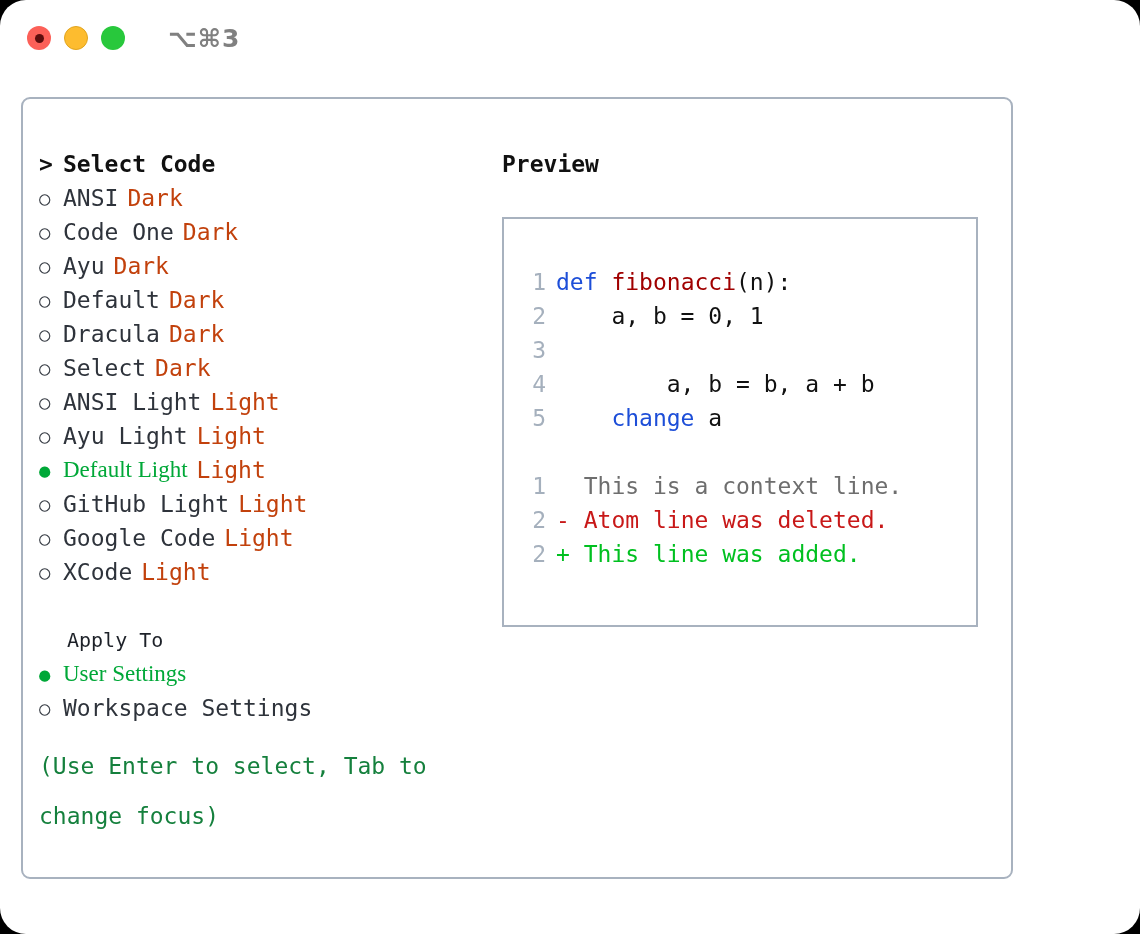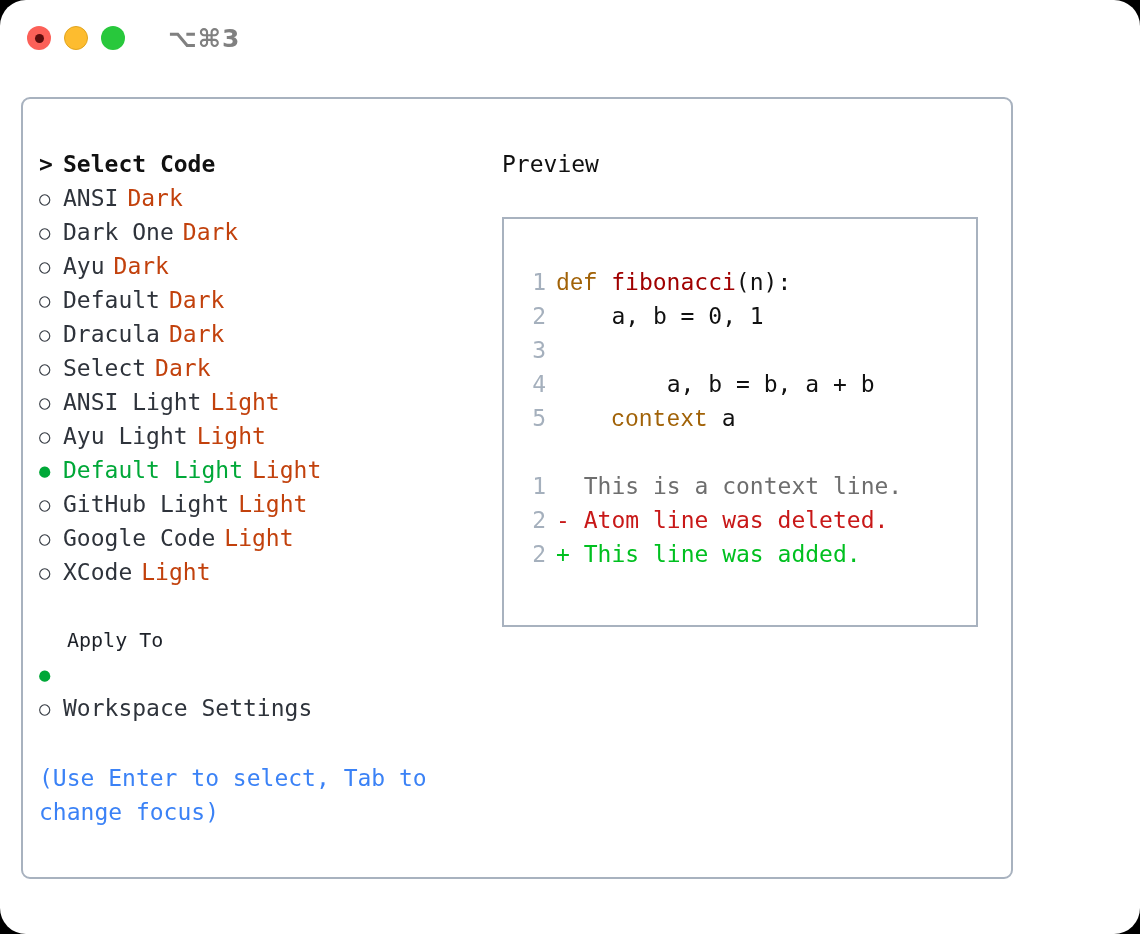--- a/index.html
+++ b/index.html
@@ -120,58 +120,58 @@
   .bullet {
     width: 24px;
     display: inline-block;
     font-size: 19px;
     color: #3a3f47;
     line-height: 34px;
   }
   .bullet.on { color: #00a838; }
 
   .label { color: #2e333b; }
-  .label.selected { color: #00a838; }
+  .label.selected { color: #00a838; font-family: Liberation Serif, serif; }
   .tag {
     color: #c2410c;
     margin-left: 9px;
   }
 
   .section-gap { height: 34px; }
 
   .apply-title {
     height: 34px;
     display: flex;
     align-items: center;
     font-size: 20px;
     color: #1d2128;
     padding-left: 28px;
     line-height: 34px;
     white-space: pre;
   }
 
   .hint {
-    margin-top: 36px;
-    font-size: 23px;
-    line-height: 34px;
-    color: #3b82f6;
+    margin-top: 16px;
+    font-size: 23px;
+    line-height: 50px;
+    color: #15803d;
     width: 400px;
     white-space: pre-wrap;
   }
 
   
   .right-col {
     position: absolute;
     left: 479px;
     top: 48px;
     width: 490px;
   }
   .preview-title {
     font-size: 23px;
-    font-weight: normal;
+    font-weight: bold;
     color: #111111;
     line-height: 34px;
     height: 34px;
   }
   .preview-box {
     margin-top: 36px;
     width: 476px;
     height: 410px;
     border: 2px solid #a8b2bf;
     box-sizing: border-box;
@@ -189,21 +189,21 @@
   .lineno {
     display: inline-block;
     width: 30px;
     text-align: right;
     color: #a5b0bd;
     margin-right: 10px;
     flex: 0 0 auto;
   }
   .blank-line { height: 34px; }
 
-  .tok-kw   { color: #a16207; font-family: Liberation Mono, monospace; }
+  .tok-kw   { color: #1d4ed8; }
   .tok-fn   { color: #a00000; }
   .tok-txt  { color: #111111; }
   .tok-ctx  { color: #6e6e6e; }
   .tok-del  { color: #c81818; }
   .tok-add  { color: #00c020; }
 </style>
 </head>
 <body>
 
 <div class="window">
@@ -222,54 +222,54 @@
 
       <div class="left-col">
 
         <div class="row header-row">
           <span class="caret">&gt;</span>
           <span>Select Code</span>
         </div>
 
         <div id="theme-list">
             <div class="row"><span class="bullet">○</span><span class="label">ANSI</span><span class="tag">Dark</span></div>
-            <div class="row"><span class="bullet">○</span><span class="label">Dark One</span><span class="tag">Dark</span></div>
+            <div class="row"><span class="bullet">○</span><span class="label">Code One</span><span class="tag">Dark</span></div>
             <div class="row"><span class="bullet">○</span><span class="label">Ayu</span><span class="tag">Dark</span></div>
             <div class="row"><span class="bullet">○</span><span class="label">Default</span><span class="tag">Dark</span></div>
             <div class="row"><span class="bullet">○</span><span class="label">Dracula</span><span class="tag">Dark</span></div>
             <div class="row"><span class="bullet">○</span><span class="label">Select</span><span class="tag">Dark</span></div>
             <div class="row"><span class="bullet">○</span><span class="label">ANSI Light</span><span class="tag">Light</span></div>
             <div class="row"><span class="bullet">○</span><span class="label">Ayu Light</span><span class="tag">Light</span></div>
             <div class="row"><span class="bullet on">●</span><span class="label selected">Default Light</span><span class="tag">Light</span></div>
             <div class="row"><span class="bullet">○</span><span class="label">GitHub Light</span><span class="tag">Light</span></div>
             <div class="row"><span class="bullet">○</span><span class="label">Google Code</span><span class="tag">Light</span></div>
             <div class="row"><span class="bullet">○</span><span class="label">XCode</span><span class="tag">Light</span></div>
           </div>
 
         <div class="section-gap"></div>
 
         <div class="apply-title">Apply To</div>
 
         <div id="apply-list">
-            <div class="row"><span class="bullet on">●</span></div>
+            <div class="row"><span class="bullet on">●</span><span class="label selected">User Settings</span></div>
             <div class="row"><span class="bullet">○</span><span class="label">Workspace Settings</span></div>
           </div>
 
         <div class="hint">(Use Enter to select, Tab to change focus)</div>
       </div>
 
       <div class="right-col">
         <div class="preview-title">Preview</div>
         <div class="preview-box">
           <div id="code-block">
               <div class="code-line"><span class="lineno">1</span><span><span class="tok-kw">def </span><span class="tok-fn">fibonacci</span><span class="tok-txt">(n):</span></span></div>
               <div class="code-line"><span class="lineno">2</span><span><span class="tok-txt">    a, b = 0, 1</span></span></div>
               <div class="code-line"><span class="lineno">3</span></div>
               <div class="code-line"><span class="lineno">4</span><span><span class="tok-txt">        a, b = b, a + b</span></span></div>
-              <div class="code-line"><span class="lineno">5</span><span><span class="tok-kw">    context</span><span class="tok-txt"> a</span></span></div>
+              <div class="code-line"><span class="lineno">5</span><span><span class="tok-kw">    change</span><span class="tok-txt"> a</span></span></div>
             </div>
           <div class="blank-line"></div>
           <div id="diff-block">
               <div class="code-line"><span class="lineno">1</span><span class="tok-ctx"> </span><span class="tok-ctx"> This is a context line.</span></div>
               <div class="code-line"><span class="lineno">2</span><span class="tok-del">-</span><span class="tok-del"> Atom line was deleted.</span></div>
               <div class="code-line"><span class="lineno">2</span><span class="tok-add">+</span><span class="tok-add"> This line was added.</span></div>
             </div>
         </div>
       </div>
 

